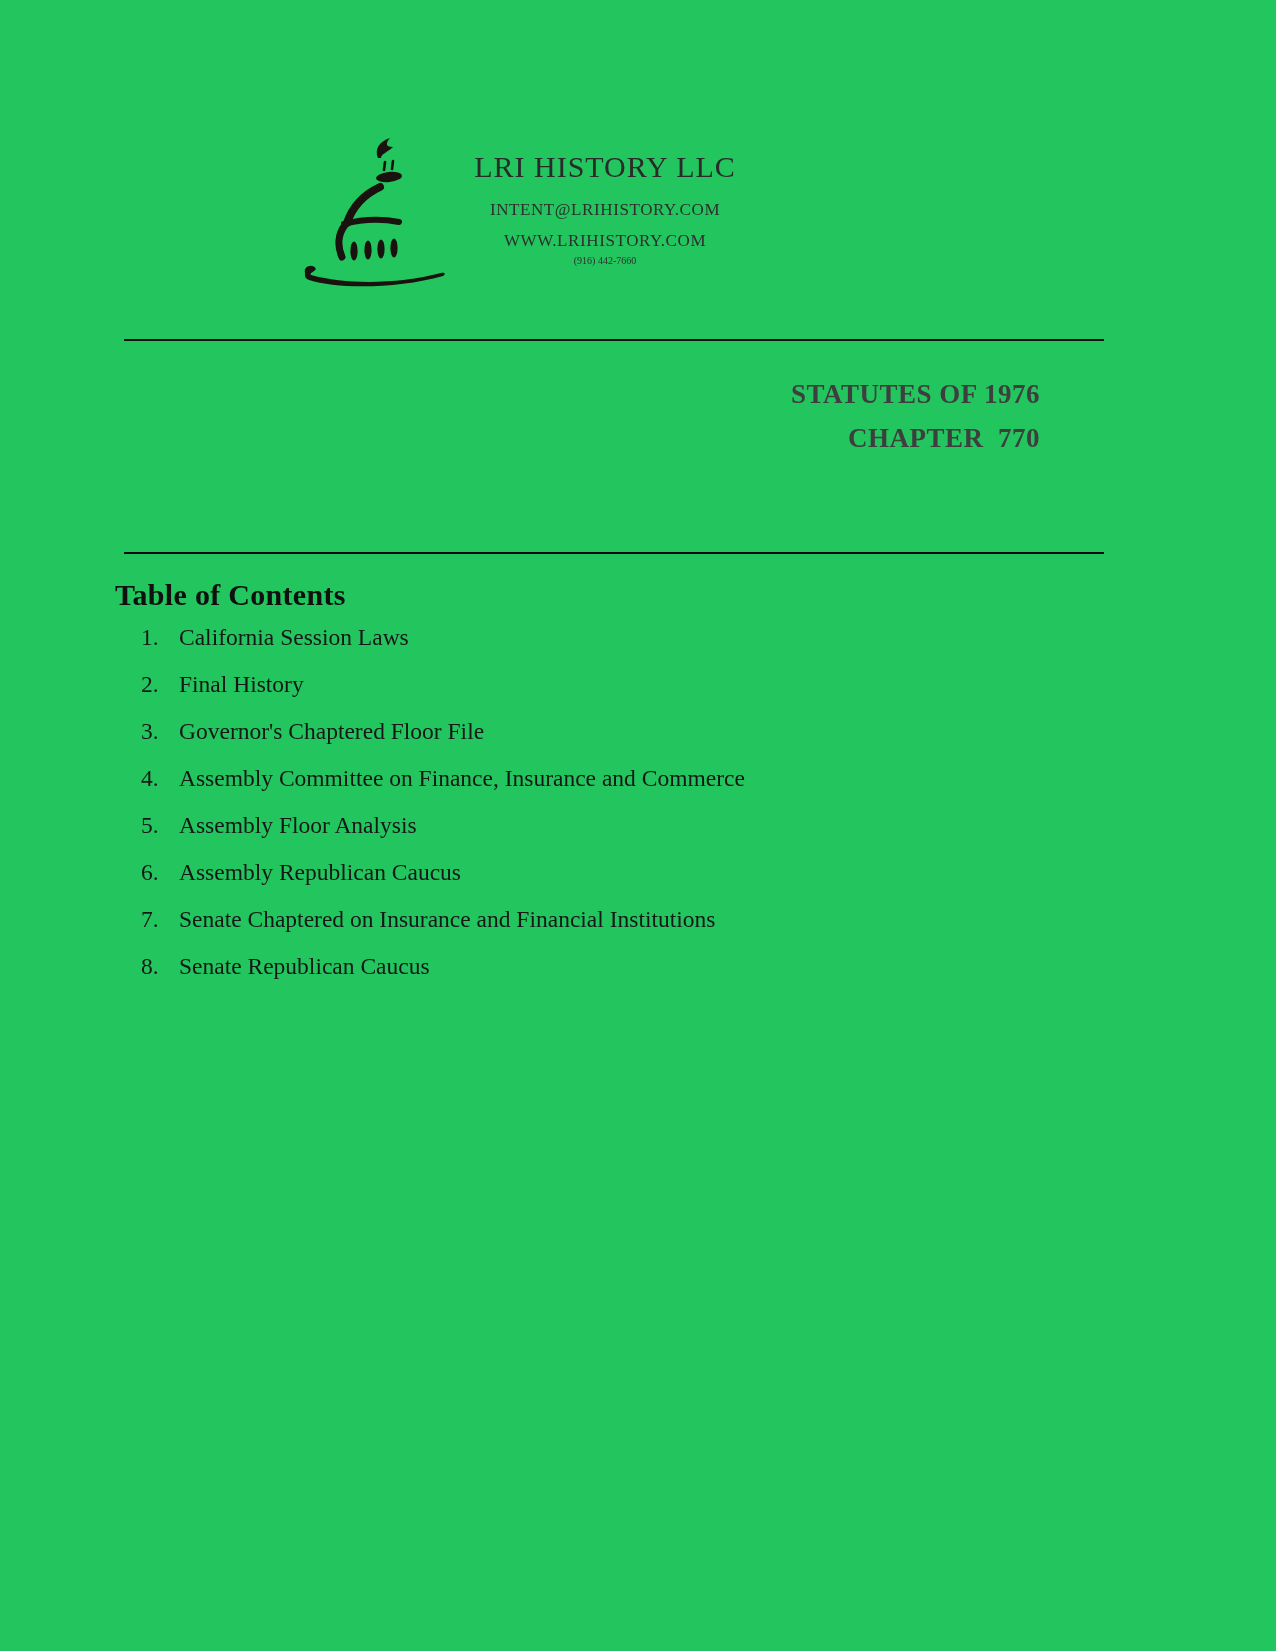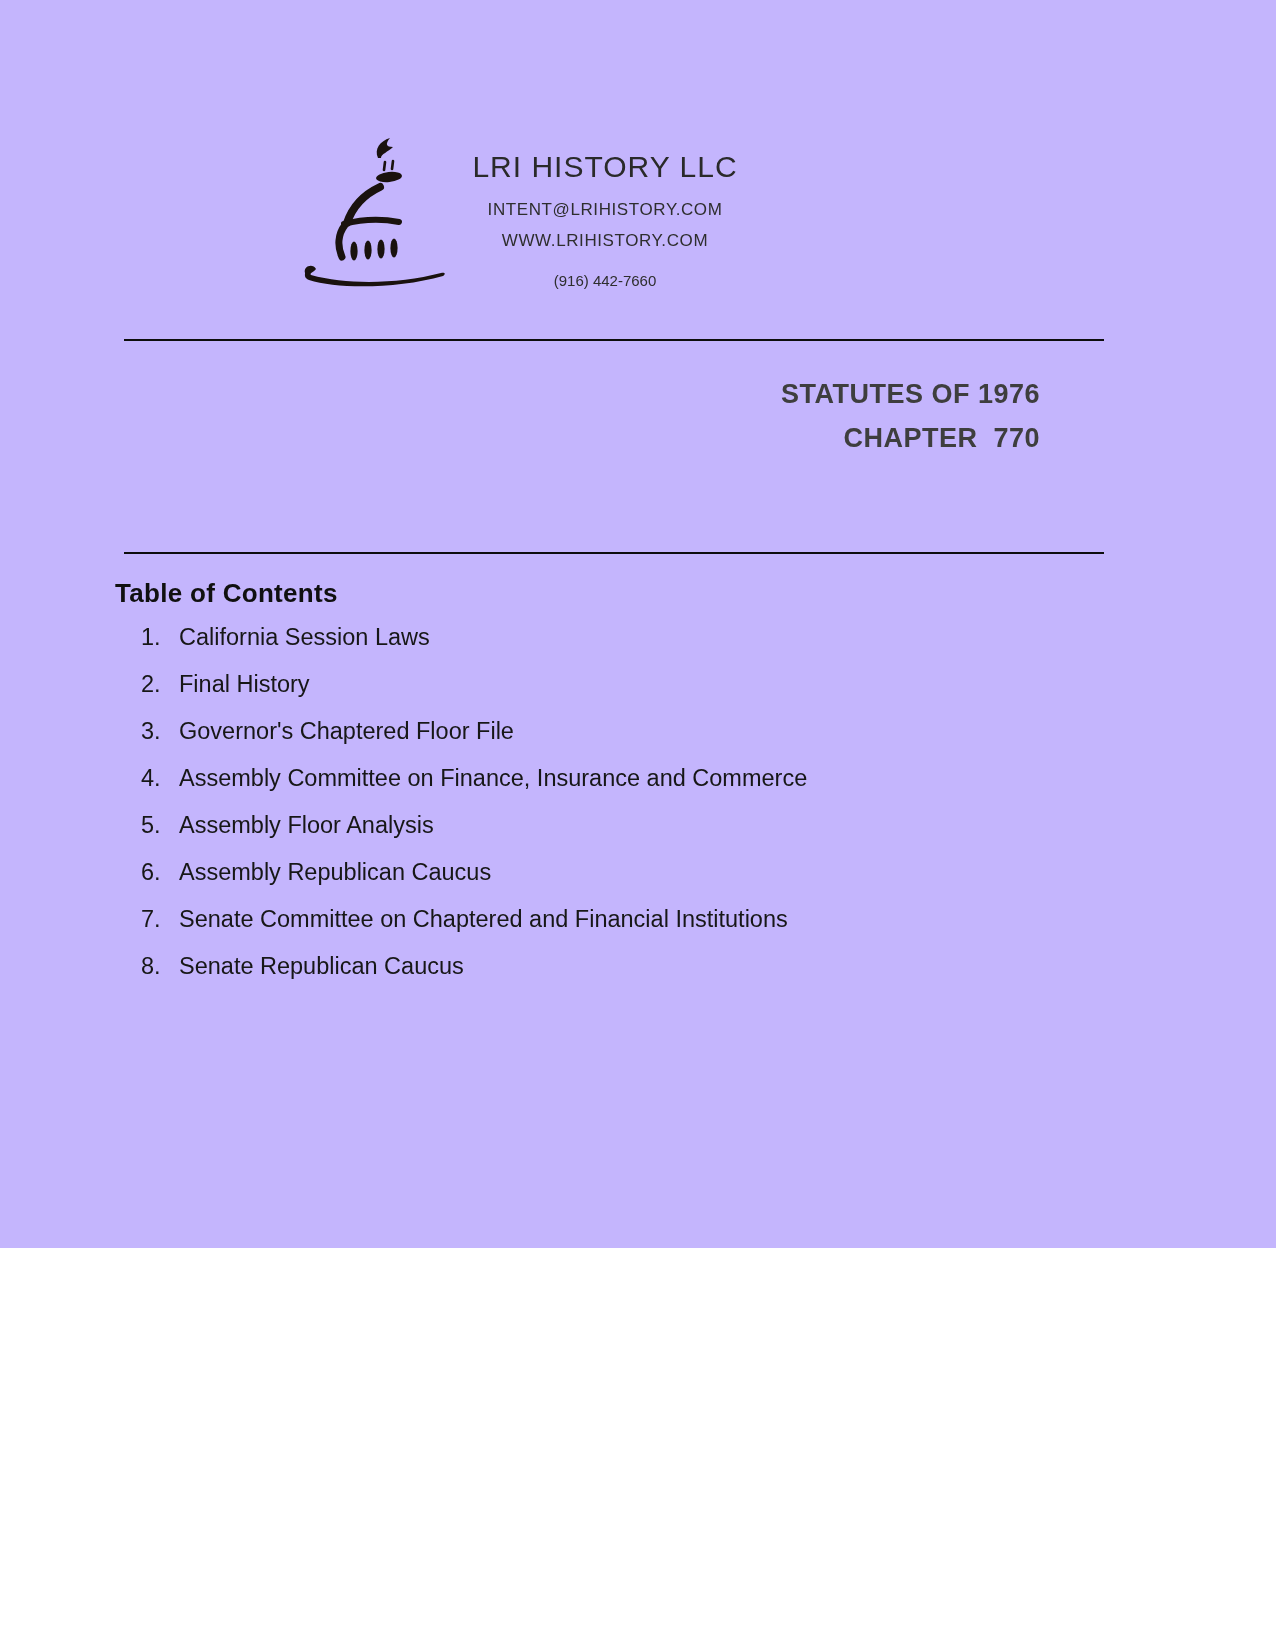--- a/index.html
+++ b/index.html
@@ -1,21 +1,21 @@
 <!DOCTYPE html>
 <html><head>
 <meta charset="utf-8">
 <style>
   html,body{margin:0;padding:0;background:#ffffff;}
   .page{
     position:relative;
     width:1276px;
-    height:1248px;
-    background:#c4b5fd;
-    font-family:Liberation Sans, sans-serif;
+    height:1651px;
+    background:#22c55e;
+    font-family:Liberation Serif, serif;
     overflow:hidden;
   }
   
   .logo{
     position:absolute;
     left:293px; top:124px;
     width:162px; height:168px;
   }
   .brand{
     position:absolute;
@@ -35,22 +35,22 @@
     letter-spacing:0.6px;
     color:#2e2e2e;
   }
   .brand .website{
     margin-top:11px;
     font-size:17px;
     letter-spacing:0.6px;
     color:#2e2e2e;
   }
   .brand .phone{
-    margin-top:21px;
-    font-size:15px;
+    margin-top:4px;
+    font-size:10px;
     color:#2e2e2e;
   }
   
   .rule{
     position:absolute;
     left:124px;
     width:980px;
     height:2px;
     background:#0d0d0d;
   }
@@ -65,21 +65,21 @@
     font-size:27px;
     line-height:44px;
     letter-spacing:0.5px;
     color:#3e3e3e;
   }
   .case-heading .case-line{white-space:pre;margin-left:32px;}
   
   .toc-title{
     position:absolute;
     left:115px; top:578px;
-    font-size:26px;
+    font-size:30px;
     font-weight:bold;
     letter-spacing:0.3px;
     color:#101010;
   }
   .toc-list{
     position:absolute;
     left:141px; top:614px;
     width:1000px;
     list-style:none;
     margin:0; padding:0;
@@ -171,21 +171,21 @@
     <li class="toc-item">
       <span class="num">5.</span>
       <span class="label">Assembly Floor Analysis</span>
     </li>
     <li class="toc-item">
       <span class="num">6.</span>
       <span class="label">Assembly Republican Caucus</span>
     </li>
     <li class="toc-item">
       <span class="num">7.</span>
-      <span class="label">Senate Committee on Chaptered and Financial Institutions</span>
+      <span class="label">Senate Chaptered on Insurance and Financial Institutions</span>
     </li>
     <li class="toc-item">
       <span class="num">8.</span>
       <span class="label">Senate Republican Caucus</span>
     </li>
   </ol>
 
 </div>
 
 </body></html>

